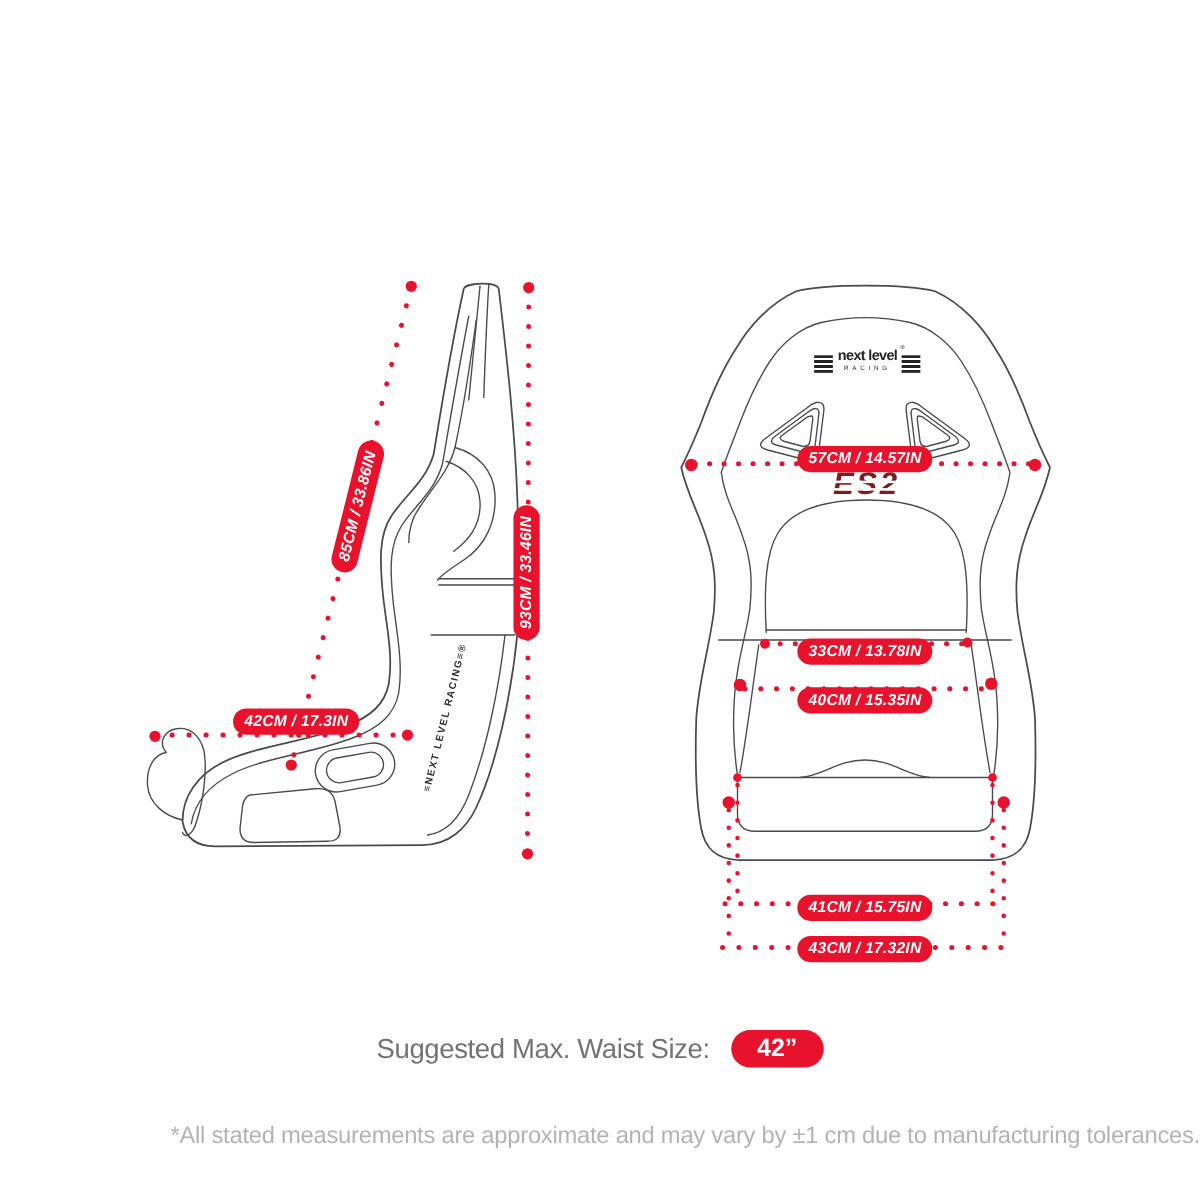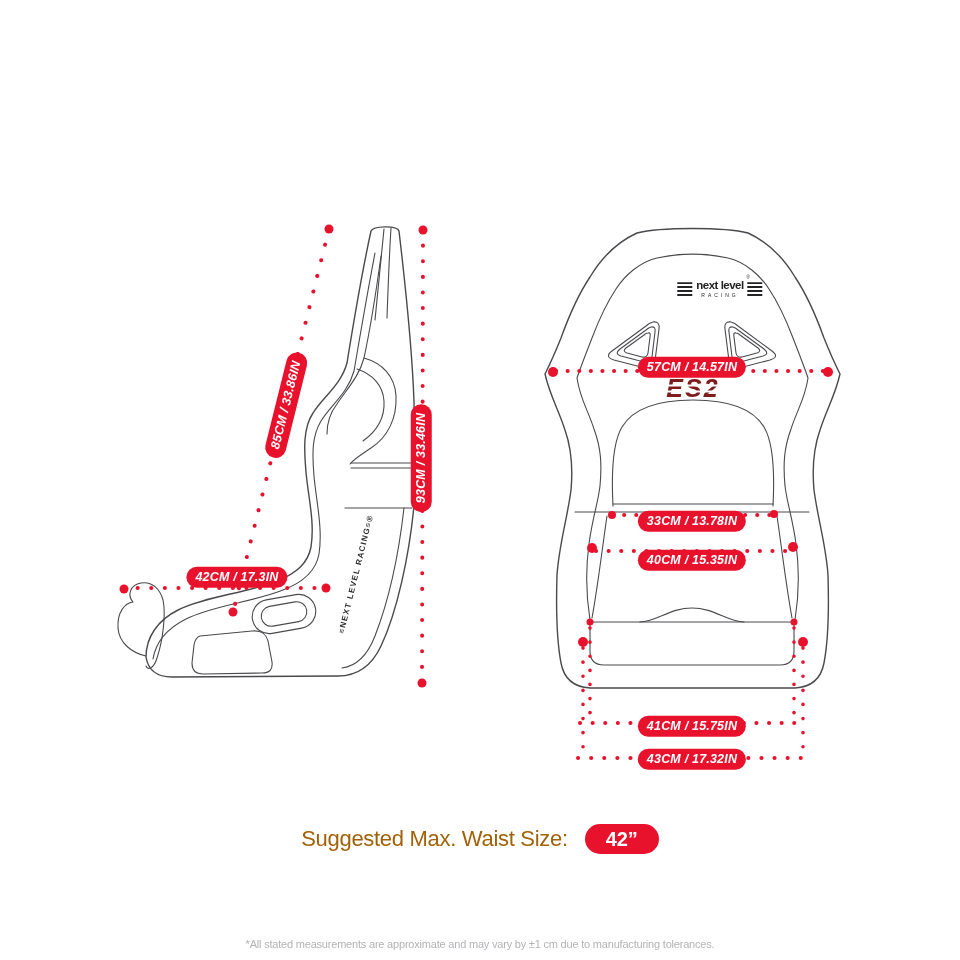--- a/index.html
+++ b/index.html
@@ -14,22 +14,22 @@
   .pill {
     position:absolute; left:var(--x); top:var(--y);
     transform:translate(-50%,-50%) rotate(var(--rot,0deg));
     background:var(--accent); color:#fff;
     font:italic bold 12.5px/1 "Liberation Sans", sans-serif;
     padding:4px 9px; border-radius:12px; white-space:nowrap; letter-spacing:.2px;
   }
 
   
   .nlr {
-    position:absolute; left:720px; top:289px; transform:translate(-50%,-50%);
-    display:flex; align-items:center; gap:4px; color:#232325;
+    position:absolute; left:694px; top:289px; transform:translate(-50%,-50%);
+    display:flex; align-items:flex-end; gap:4px; color:#232325;
   }
   .nlr .bars { width:15px; height:14px;
     background:repeating-linear-gradient(#232325 0 2.2px, transparent 2.2px 4px); }
   .nlr .mid { position:relative; text-align:center; line-height:1; }
   .nlr .mid .l1 { font-weight:bold; font-size:11.5px; letter-spacing:-.5px; }
   .nlr .mid .l2 { font-size:5px; letter-spacing:3px; margin-top:1px; }
   .nlr .reg { position:absolute; top:-4px; right:-6px; font-size:4.5px; }
 
   
   .es2 {
@@ -44,30 +44,30 @@
     position:absolute; left:356px; top:574px;
     transform:translate(-50%,-50%) rotate(-76deg);
     font-size:8px; font-weight:bold; letter-spacing:1.2px; color:#2c2c2e; white-space:nowrap;
   }
 
   
   .waist-row {
     position:absolute; left:0; right:0; top:823px; height:32px;
     display:flex; justify-content:center; align-items:center; gap:17px;
   }
-  .waist-label { font-size:22px; letter-spacing:-.3px; color:#a16207; }
+  .waist-label { font-size:22px; letter-spacing:-.3px; color:#737373; }
   .waist-pill {
     background:var(--accent); color:#fff; border-radius:16px;
     min-width:54px; text-align:center; padding:5px 10px;
     font-weight:bold; font-size:20px; line-height:1;
   }
 
   .footnote {
-    position:absolute; left:0; right:0; top:898px; text-align:center;
-    font-size:11px; color:#b3b3b7; letter-spacing:-.2px;margin-top:40px;
+    position:absolute; left:0; right:0; top:898px; text-align:right;
+    font-size:19px; color:#b3b3b7; letter-spacing:-.2px;
   }
 
   .seat  { fill:none; stroke:var(--line); stroke-width:1.4; stroke-linecap:round; stroke-linejoin:round; }
   .seat2 { fill:none; stroke:var(--line); stroke-width:1.1; stroke-linecap:round; stroke-linejoin:round; }
   .dot   { stroke:var(--accent); stroke-linecap:round; fill:none; }
   .enddot{ fill:var(--accent); }
 </style>
 </head>
 <body>
 

